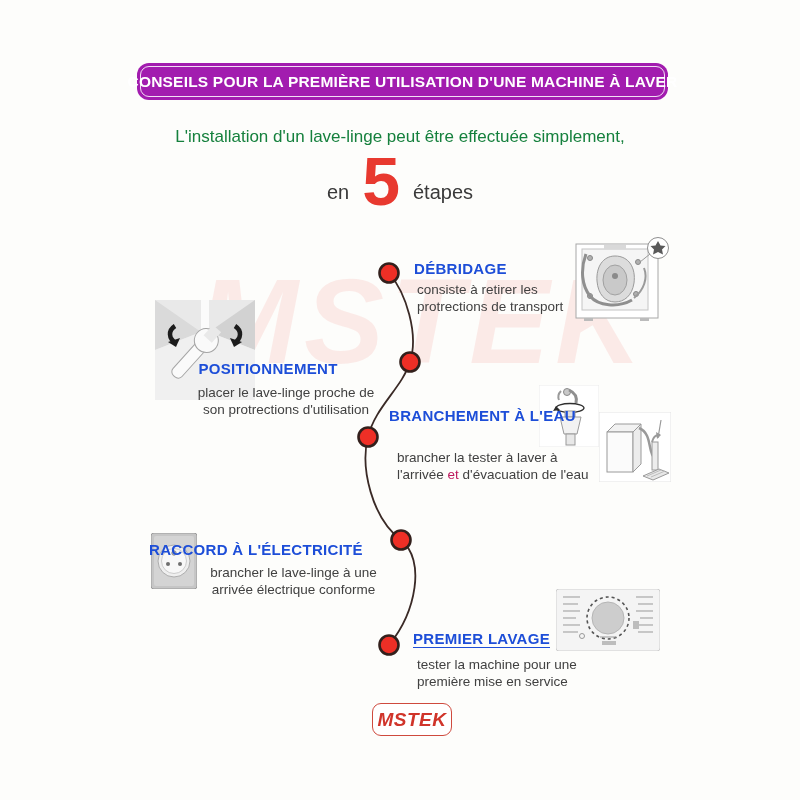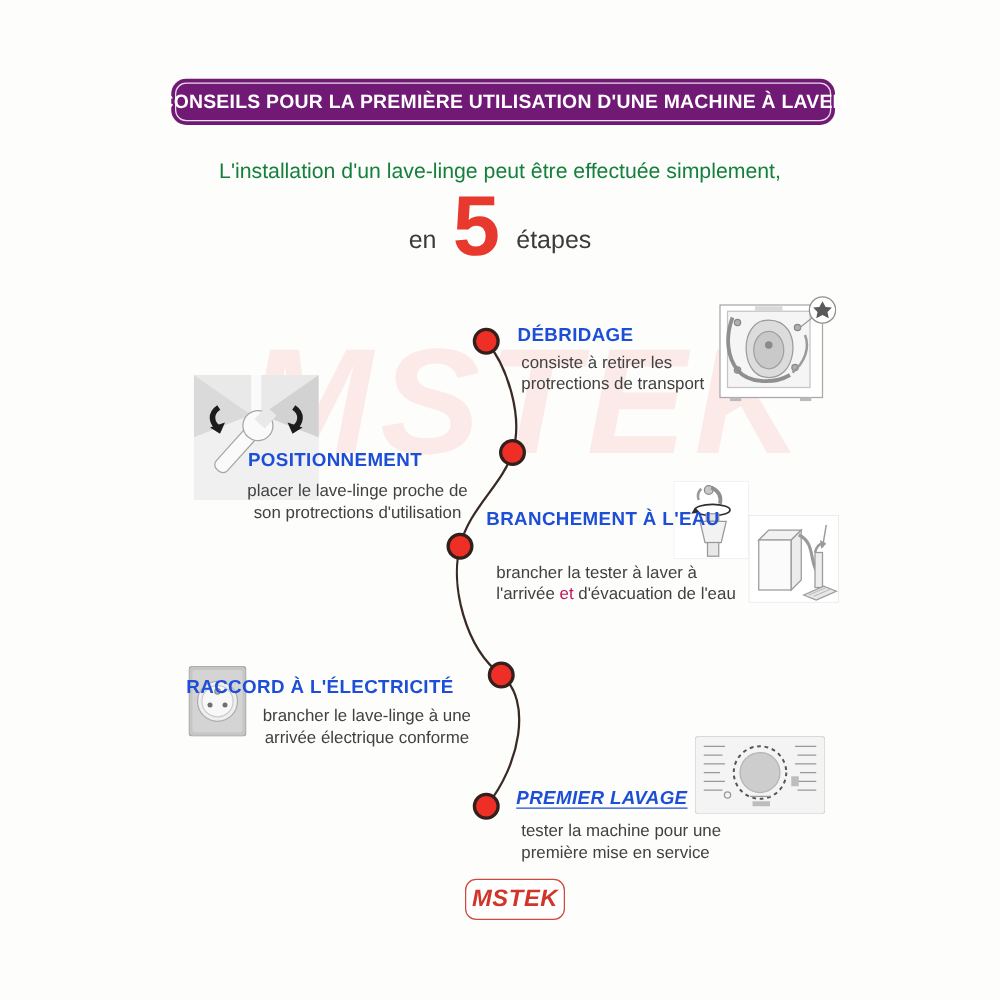--- a/index.html
+++ b/index.html
@@ -7,21 +7,21 @@
     width:800px;height:800px;position:relative;overflow:hidden;
     background:#fdfdfb;
     font-family:"Liberation Sans", sans-serif;
     color:#3f3f3f;
   }
   .abs{position:absolute;}
 
   
   .banner{
     left:137px;top:63px;width:531px;height:37px;
-    background:#701a75;border-radius:12px;
+    background:#a21caf;border-radius:12px;
     display:flex;align-items:center;justify-content:center;
     z-index:5;
   }
   .banner::after{
     content:"";position:absolute;inset:3px;border:1.5px solid rgba(255,255,255,.85);
     border-radius:9px;pointer-events:none;
   }
   .banner-text{
     color:#fff;font-weight:bold;font-size:15.5px;letter-spacing:.2px;white-space:nowrap;
   }
@@ -176,21 +176,21 @@
   <rect width="46" height="56" rx="3" fill="#c6c6c6" stroke="#9b9b9b"></rect>
   <rect x="3" y="3" width="40" height="50" rx="2" fill="#d4d4d4"></rect>
   <circle cx="23" cy="28" r="16" fill="#efefef" stroke="#adadad"></circle>
   <circle cx="23" cy="28" r="12.5" fill="#f8f8f8" stroke="#cccccc"></circle>
   <circle cx="23" cy="20" r="2.2" fill="#b5b5b5" stroke="#8e8e8e"></circle>
   <circle cx="17" cy="31" r="2" fill="#6f6f6f"></circle>
   <circle cx="29" cy="31" r="2" fill="#6f6f6f"></circle>
 </svg>
 <div class="abs step-desc right-al" style="left:201px;top:551px;width:185px;">brancher le lave-linge à une arrivée électrique conforme</div>
 
-<div class="abs step-title underlined" style="left:413px;top:630px;font-style:italic;">PREMIER LAVAGE</div>
+<div class="abs step-title underlined" style="left:413px;top:630px;">PREMIER LAVAGE</div>
 <div class="abs step-desc" style="left:417px;top:656px;width:175px;">tester la machine pour une première mise en service</div>
 <svg class="abs illus" style="left:556px;top:589px;" width="104" height="62" viewBox="0 0 104 62">
   <rect width="104" height="62" rx="3" fill="#f4f4f4" stroke="#cfcfcf"></rect>
   <circle cx="52" cy="29" r="21" fill="none" stroke="#555555" stroke-width="1.6" stroke-dasharray="3 3"></circle>
   <circle cx="52" cy="29" r="16" fill="#cdcdcd" stroke="#b5b5b5"></circle>
   <g stroke="#999999" stroke-width="1">
     <line x1="7" y1="8" x2="24" y2="8"></line>
       <line x1="7" y1="15" x2="22" y2="15"></line>
     <line x1="7" y1="22" x2="24" y2="22"></line>
       <line x1="7" y1="29" x2="20" y2="29"></line>

